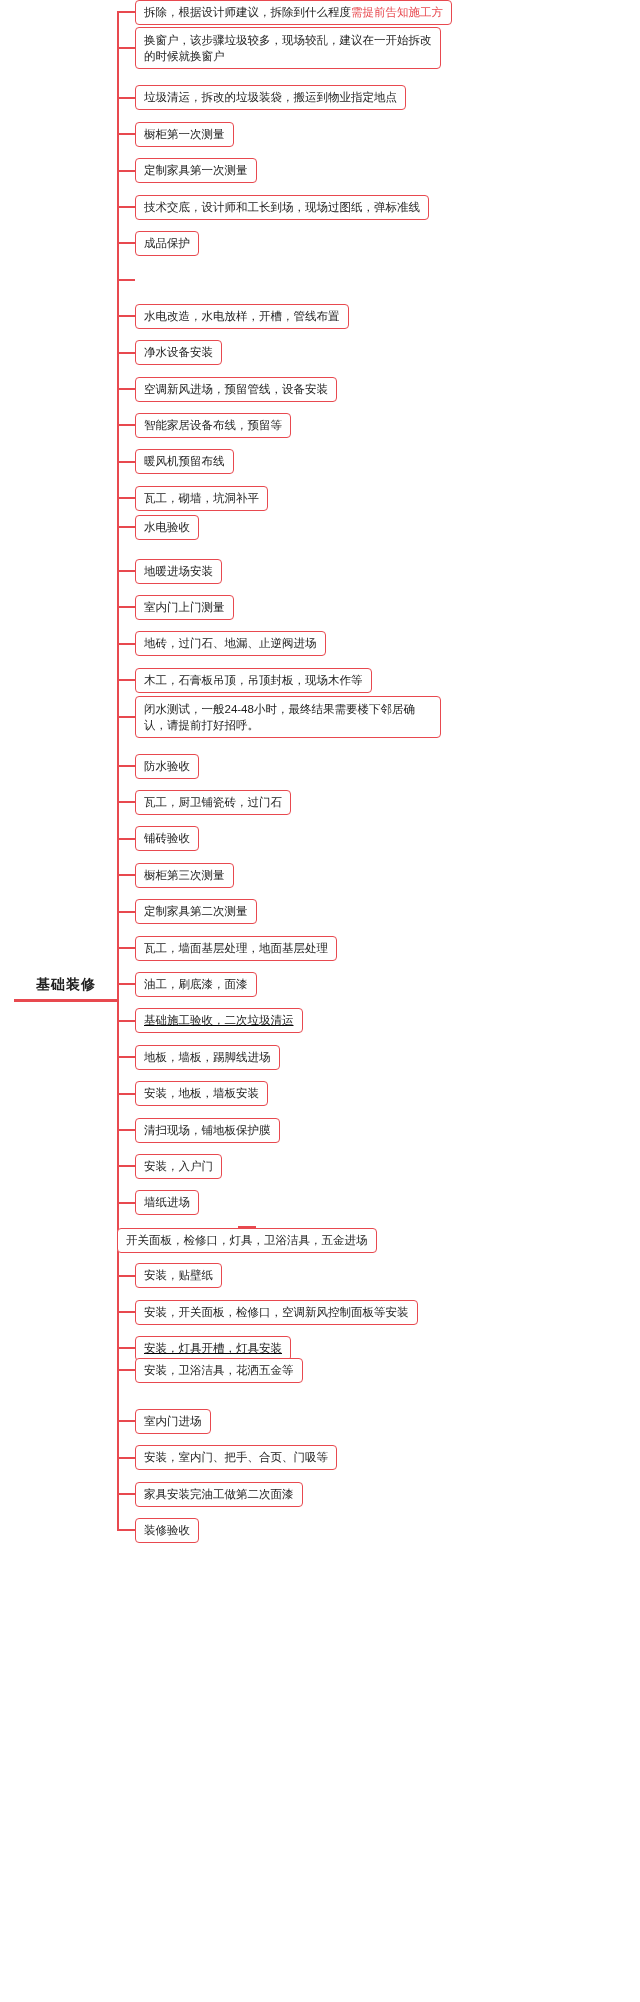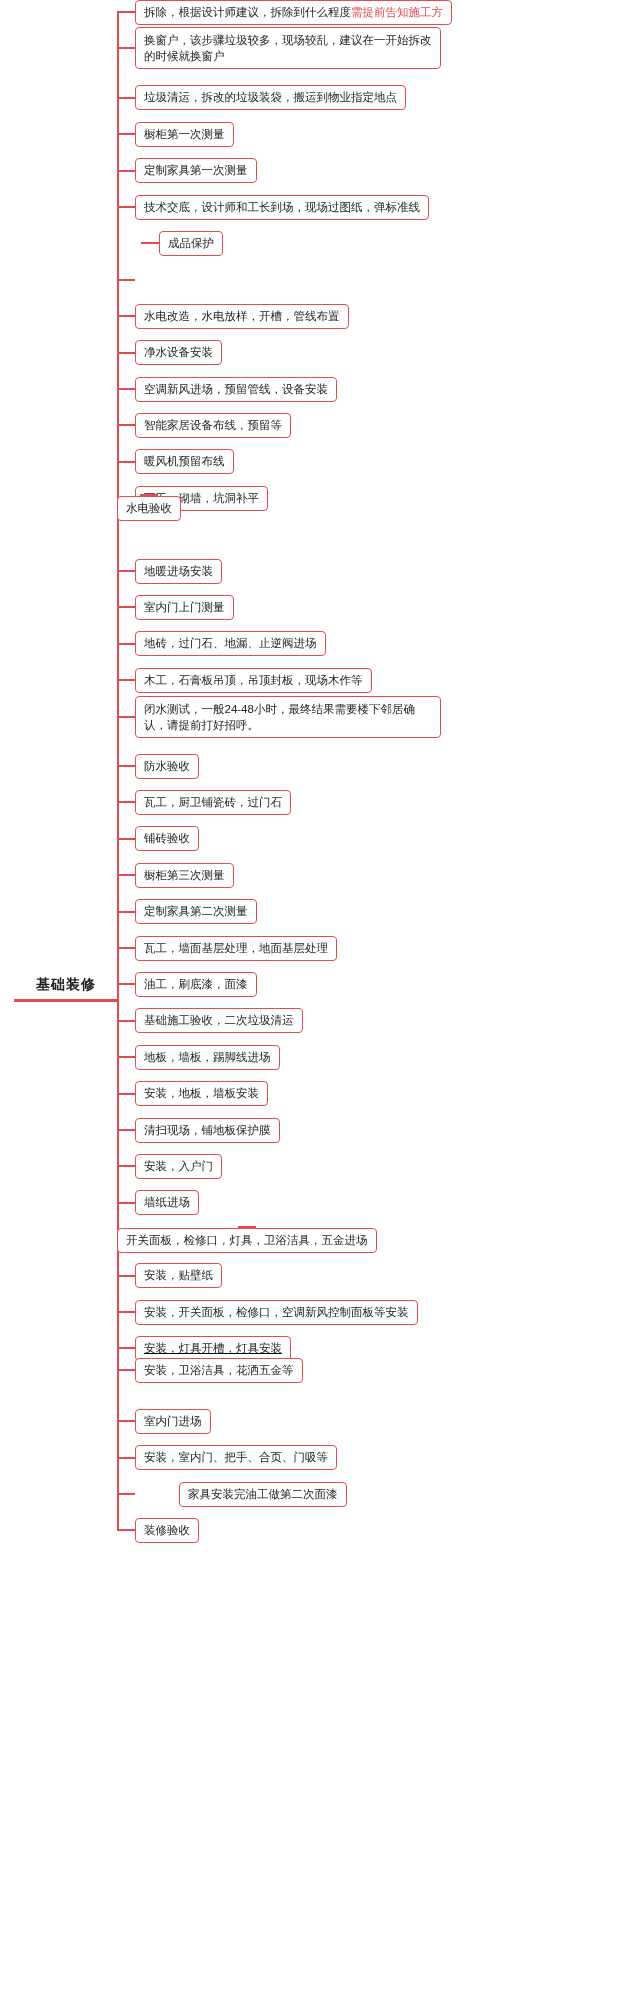--- a/index.html
+++ b/index.html
@@ -119,21 +119,21 @@
         <div class="branch-box">橱柜第一次测量</div>
       </div>
       <div class="branch" style="top: 157.6px;">
         <div class="branch-connector"></div>
         <div class="branch-box">定制家具第一次测量</div>
       </div>
       <div class="branch" style="top: 194px;">
         <div class="branch-connector"></div>
         <div class="branch-box">技术交底，设计师和工长到场，现场过图纸，弹标准线</div>
       </div>
-      <div class="branch" style="top: 230.4px; padding-left: 24px;">
+      <div class="branch" style="top: 230.4px;">
         <div class="branch-connector"></div>
         <div class="branch-box">成品保护</div>
       </div>
       <div class="branch" style="top: 266.8px;">
         <div class="branch-connector"></div>
       </div>
       <div class="branch" style="top: 303.2px;">
         <div class="branch-connector"></div>
         <div class="branch-box">水电改造，水电放样，开槽，管线布置</div>
       </div>
@@ -150,21 +150,21 @@
         <div class="branch-box">智能家居设备布线，预留等</div>
       </div>
       <div class="branch" style="top: 448.8px;">
         <div class="branch-connector"></div>
         <div class="branch-box">暖风机预留布线</div>
       </div>
       <div class="branch" style="top: 485.2px;">
         <div class="branch-connector"></div>
         <div class="branch-box">瓦工，砌墙，坑洞补平</div>
       </div>
-      <div class="branch" style="top: 494px; flex-direction: column;">
+      <div class="branch" style="top: 514px;">
         <div class="branch-connector"></div>
         <div class="branch-box">水电验收</div>
       </div>
       <div class="branch" style="top: 558px;">
         <div class="branch-connector"></div>
         <div class="branch-box">地暖进场安装</div>
       </div>
       <div class="branch" style="top: 594.4px;">
         <div class="branch-connector"></div>
         <div class="branch-box">室内门上门测量</div>
@@ -202,21 +202,21 @@
         <div class="branch-box">定制家具第二次测量</div>
       </div>
       <div class="branch" style="top: 935px;">
         <div class="branch-connector"></div>
         <div class="branch-box">瓦工，墙面基层处理，地面基层处理</div>
       </div>
       <div class="branch" style="top: 971.4px;">
         <div class="branch-connector"></div>
         <div class="branch-box">油工，刷底漆，面漆</div>
       </div>
-      <div class="branch" style="top: 1007.8px;">
+      <div class="branch" style="top: 1007.8px; text-decoration: underline;">
         <div class="branch-connector"></div>
         <div class="branch-box">基础施工验收，二次垃圾清运</div>
       </div>
       <div class="branch" style="top: 1044.2px;">
         <div class="branch-connector"></div>
         <div class="branch-box">地板，墙板，踢脚线进场</div>
       </div>
       <div class="branch" style="top: 1080.6px; align-items: center;">
         <div class="branch-connector"></div>
         <div class="branch-box">安装，地板，墙板安装</div>
@@ -254,21 +254,21 @@
         <div class="branch-box">安装，卫浴洁具，花洒五金等</div>
       </div>
       <div class="branch" style="top: 1408.2px;">
         <div class="branch-connector"></div>
         <div class="branch-box">室内门进场</div>
       </div>
       <div class="branch" style="top: 1444.6px;">
         <div class="branch-connector"></div>
         <div class="branch-box">安装，室内门、把手、合页、门吸等</div>
       </div>
-      <div class="branch" style="top: 1481px; gap: 44px;">
+      <div class="branch" style="top: 1481px;">
         <div class="branch-connector"></div>
         <div class="branch-box">家具安装完油工做第二次面漆</div>
       </div>
       <div class="branch" style="top: 1517.4px;">
         <div class="branch-connector"></div>
         <div class="branch-box">装修验收</div>
       </div>
     </div>
 
 </div>

